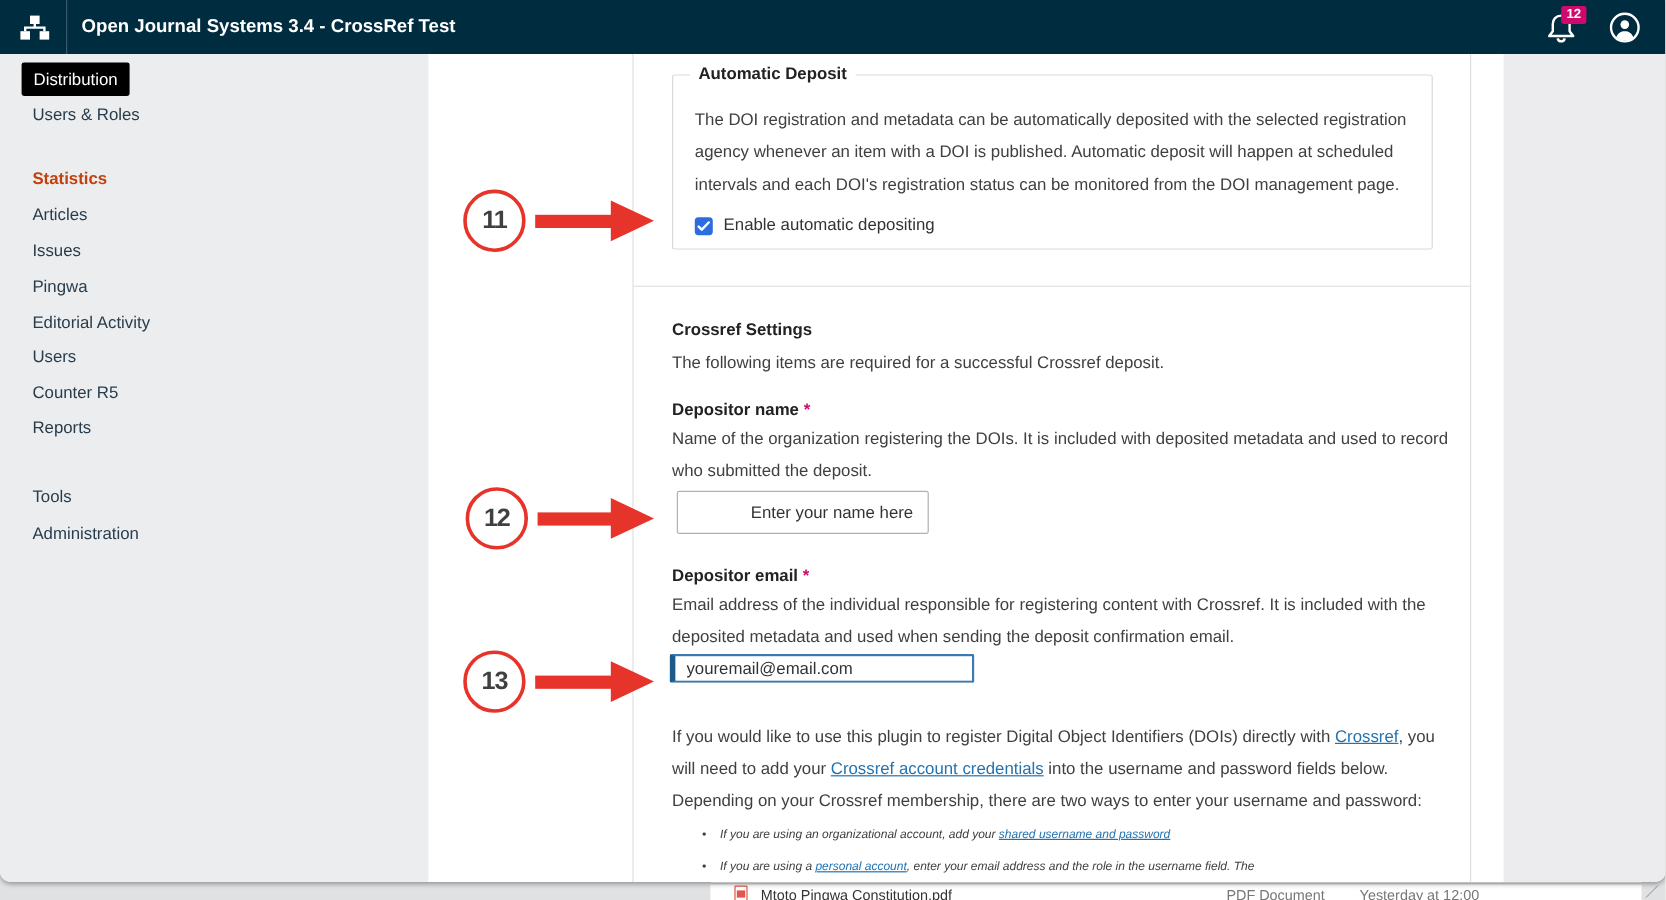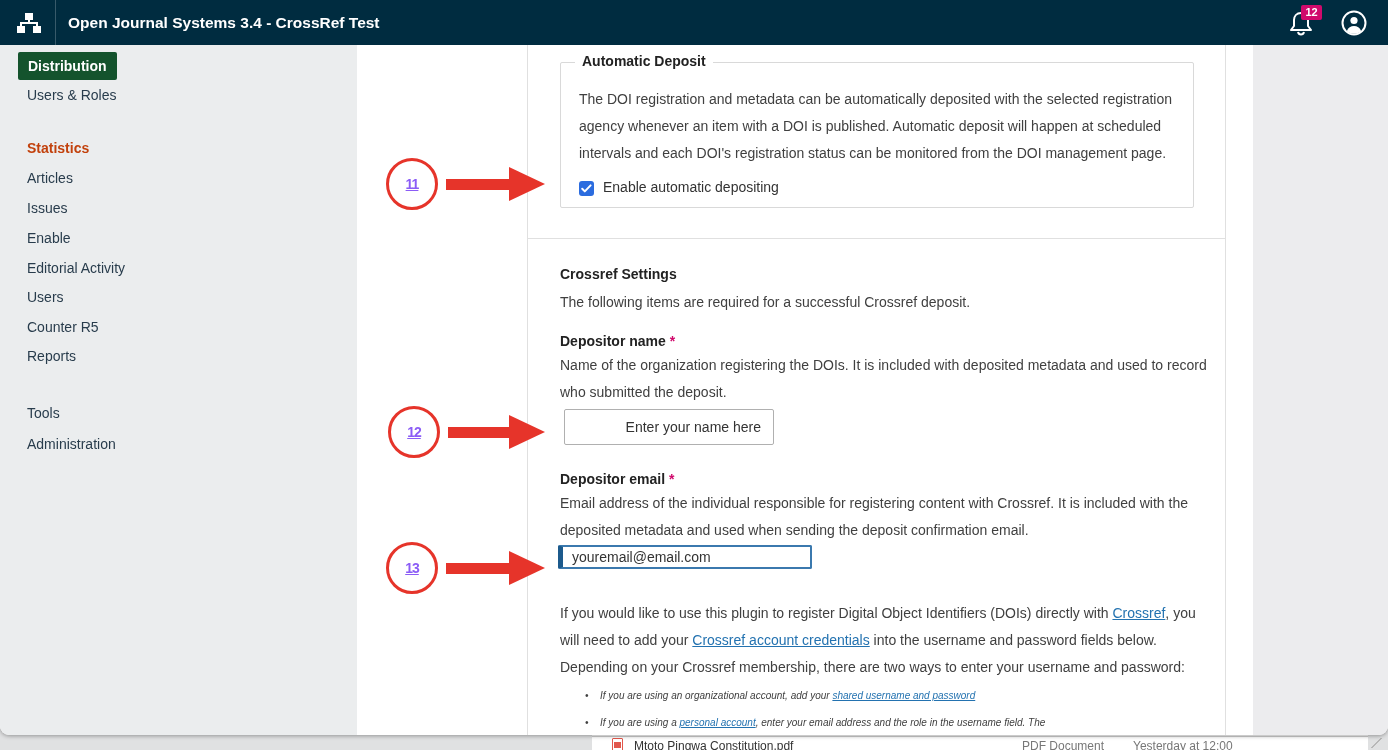--- a/index.html
+++ b/index.html
@@ -30,21 +30,21 @@
   .header-sep { position:absolute; left:55px; top:0; width:1px; height:45px; background:rgba(255,255,255,.22); }
   .app-title { position:absolute; left:68px; top:0; height:45px; line-height:45px; color:#fff; font-weight:bold; font-size:15.5px; }
   .bell-wrap { position:absolute; left:1288px; top:9px; width:34px; height:30px; cursor:pointer; }
   .badge { position:absolute; left:1301px; top:5px; min-width:21px; height:15px; padding:0 3px; background:#d00a6c;
     color:#fff; font-size:11px; font-weight:bold; line-height:15px; text-align:center; border-radius:2px; }
   .user-btn { position:absolute; left:1341px; top:10px; width:26px; height:26px; cursor:pointer; }
 
   
   .sidebar { position:absolute; left:0; top:45px; width:357px; height:690px; background:#ebedee; }
   .side-item { position:absolute; left:27px; font-size:14px; color:#283c4c; cursor:pointer; white-space:nowrap; }
-  .side-item.active { left:18px; background:#14532d; color:#fff; font-weight:bold; padding:6px 10px; border-radius:2px; }
+  .side-item.active { left:18px; background:#000000; color:#fff; font-weight:normal; padding:6px 10px; border-radius:2px; }
   .side-item.section { font-weight:bold; color:#c2410c; cursor:default; }
 
   
   .vline-a { position:absolute; left:527px; top:45px; width:1px; height:690px; background:#e0e0e0; }
   .vline-b { position:absolute; left:1225px; top:45px; width:1px; height:690px; background:#e0e0e0; }
   .right-gutter { position:absolute; left:1253px; top:45px; width:135px; height:690px; background:#ececee; }
   .hdivider { position:absolute; left:528px; top:238px; width:697px; height:1px; background:#e0e0e0; }
 
   
   .fieldset { position:absolute; left:560px; top:62px; width:634px; height:146px; border:1px solid #d9d9d9; border-radius:2px; background:#fff; }
@@ -60,21 +60,21 @@
   .req { color:#d00a6c; font-weight:bold; }
   .txt-input { position:absolute; font-family:"Liberation Sans",sans-serif; font-size:14px; color:#333;
     padding:0 12px; border:1px solid #b0b0b0; border-radius:2px; background:#fff; outline:none; }
   .txt-input.focused { border:2px solid #3b79ae; border-left:5px solid #1c5a8c; padding-left:9px; }
   a.lnk { color:#2372b0; text-decoration:underline; cursor:pointer; }
   .bullet { position:absolute; font-size:10px; color:#404040; white-space:nowrap;font-style:italic; }
   .bullet:before { content:"\2022"; position:absolute; left:-15px; color:#404040; }
 
   
   .ann-circle { position:absolute; width:52px; height:52px; border:3.5px solid #e6342a; border-radius:50%;
-    color:#8b5cf6; font-weight:bold; font-size:14px; display:flex; align-items:center; justify-content:center; letter-spacing:-1px;text-decoration:underline; }
+    color:#404040; font-weight:bold; font-size:21px; display:flex; align-items:center; justify-content:center; letter-spacing:-1px; }
   .ann-shaft { position:absolute; height:11px; background:#e6342a; }
   .ann-head { position:absolute; width:0; height:0; border-top:17px solid transparent; border-bottom:17px solid transparent; border-left:36px solid #e6342a; }
 
   svg { display:block; }
 </style>
 </head>
 <body>
 
 <div class="screen">
 
@@ -115,21 +115,21 @@
         </svg>
       </div>
     </div>
 
     <div class="sidebar">
       <div class="side-item active" style="top:7px;">Distribution</div>
       <div class="side-item" style="top:42px;">Users &amp; Roles</div>
       <div class="side-item section" style="top:95px;">Statistics</div>
       <div class="side-item" style="top:125px;">Articles</div>
       <div class="side-item" style="top:155px;">Issues</div>
-      <div class="side-item" style="top:185px;">Enable</div>
+      <div class="side-item" style="top:185px;">Pingwa</div>
       <div class="side-item" style="top:215px;">Editorial Activity</div>
       <div class="side-item" style="top:244px;">Users</div>
       <div class="side-item" style="top:274px;">Counter R5</div>
       <div class="side-item" style="top:303px;">Reports</div>
       <div class="side-item" style="top:360px;">Tools</div>
       <div class="side-item" style="top:391px;">Administration</div>
     </div>
 
     <div class="vline-a"></div>
     <div class="vline-b"></div>

